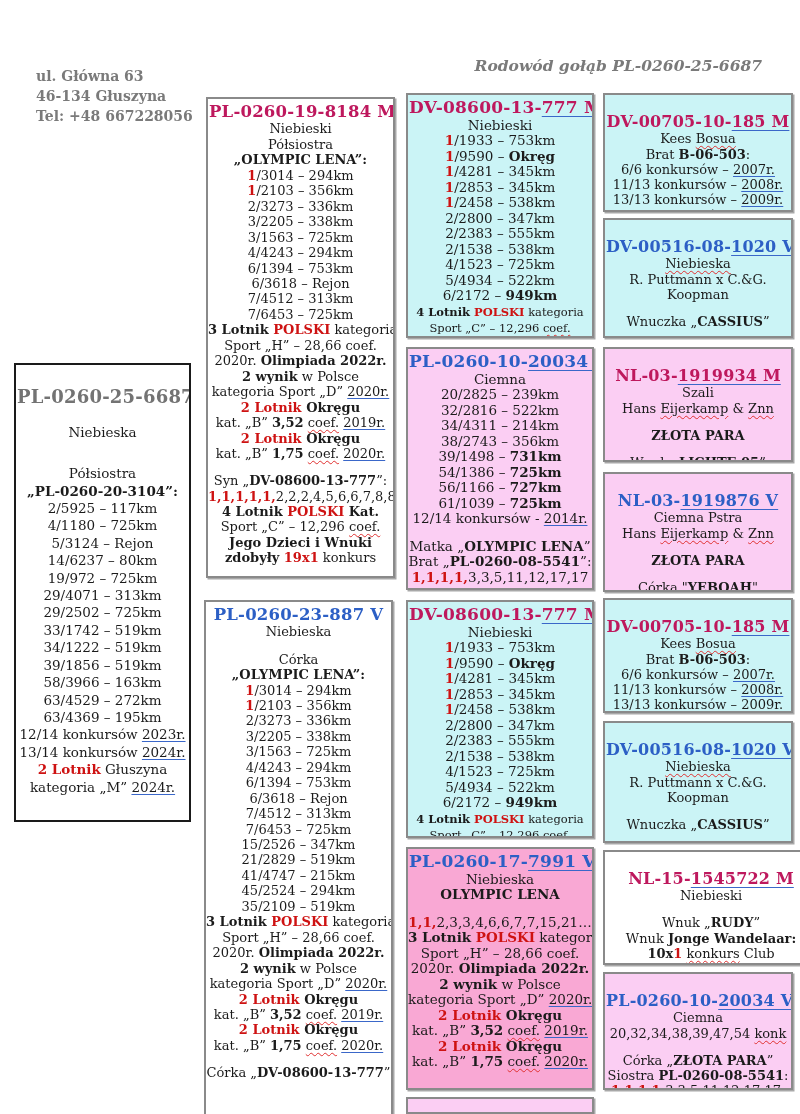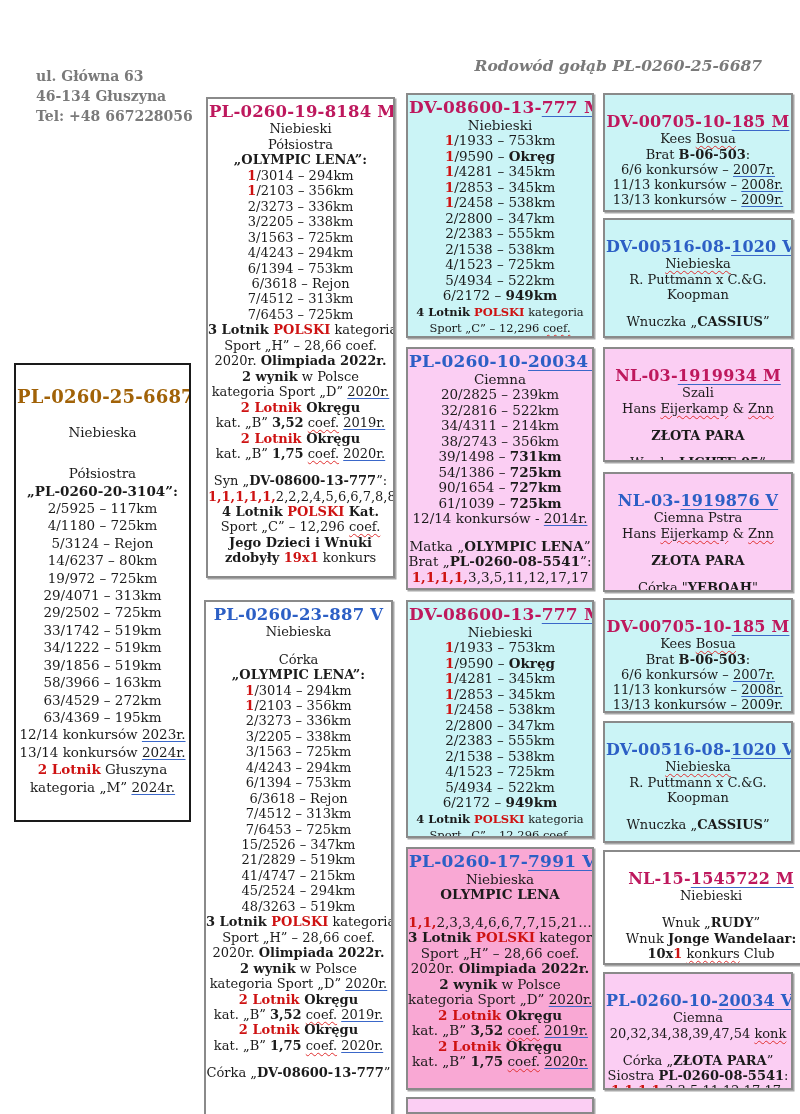--- a/index.html
+++ b/index.html
@@ -16,21 +16,21 @@
   .box{position:absolute;box-sizing:border-box;border:2px solid #8a8a8a;background:#fff;
        text-align:center;overflow:hidden;box-shadow:1.5px 1.5px 0 #a8a8a8;}
   .box.root{border:2px solid #1a1a1a;box-shadow:none;}
   .bg-cyan{background:#cbf4f6;}
   .bg-pink{background:#fbcef3;}
   .bg-green{background:#f9a8d4;}
   .bg-white{background:#ffffff;}
   .title{font-weight:bold;margin:3px 1px 2px;letter-spacing:.2px;white-space:nowrap;}
   .t-red{color:#be185d;}
   .t-blue{color:#2c5fc5;}
-  .t-black{color:#a16207;}
+  .t-black{color:#737373;}
   .c1{font-size:13.5px;line-height:17.4px;padding-top:20px;}
   .c1 .title{font-size:18px;margin-bottom:6px;}
   .c2{font-size:13px;line-height:15.45px;padding-top:2px;}
   .c2 .title{font-size:16.5px;}
   .c3{font-size:13.5px;line-height:15.5px;padding-top:2px;}
   .c3 .title{font-size:17px;}
   .c4{font-size:13px;line-height:15.3px;padding-top:16px;}
   .c4 .title{font-size:16px;}
   .line{white-space:nowrap;}
   .line.gap{height:.9em;}
@@ -123,21 +123,21 @@
         <div class="line"><span>3/1563 – 725km</span></div>
         <div class="line"><span>4/4243 – 294km</span></div>
         <div class="line"><span>6/1394 – 753km</span></div>
         <div class="line"><span>6/3618 – Rejon</span></div>
         <div class="line"><span>7/4512 – 313km</span></div>
         <div class="line"><span>7/6453 – 725km</span></div>
         <div class="line"><span>15/2526 – 347km</span></div>
         <div class="line"><span>21/2829 – 519km</span></div>
         <div class="line"><span>41/4747 – 215km</span></div>
         <div class="line"><span>45/2524 – 294km</span></div>
-        <div class="line"><span>48/3263 – 519km</span></div>
+        <div class="line"><span>35/2109 – 519km</span></div>
         <div class="line"><span class="seg-b">3 Lotnik </span><span class="seg-r">POLSKI</span><span> kategoria</span></div>
         <div class="line"><span>Sport „H” – 28,66 coef.</span></div>
         <div class="line"><span>2020r. </span><span class="seg-b">Olimpiada 2022r.</span></div>
         <div class="line"><span class="seg-b">2 wynik</span><span> w Polsce</span></div>
         <div class="line"><span>kategoria Sport „D” </span><span class="seg-u">2020r.</span></div>
         <div class="line"><span class="seg-r">2 Lotnik</span><span class="seg-b"> Okręgu</span></div>
         <div class="line"><span>kat. „B” </span><span class="seg-b">3,52</span><span> </span><span class="seg-w">coef.</span><span> </span><span class="seg-u">2019r.</span></div>
         <div class="line"><span class="seg-r">2 Lotnik</span><span class="seg-b"> Okręgu</span></div>
         <div class="line"><span>kat. „B” </span><span class="seg-b">1,75</span><span> </span><span class="seg-w">coef.</span><span> </span><span class="seg-u">2020r.</span></div>
         <div class="line gap"></div>
@@ -162,21 +162,21 @@
       </div>
       <div class="box c3 bg-pink" style="left: 406px; top: 347px; width: 188px; height: 243px;">
         <div class="title t-blue"><span>PL-0260-10-</span><span class="seg-tu">20034 V</span></div>
         <div class="line"><span>Ciemna</span></div>
         <div class="line"><span>20/2825 – 239km</span></div>
         <div class="line"><span>32/2816 – 522km</span></div>
         <div class="line"><span>34/4311 – 214km</span></div>
         <div class="line"><span>38/2743 – 356km</span></div>
         <div class="line"><span>39/1498 – </span><span class="seg-b">731km</span></div>
         <div class="line"><span>54/1386 – </span><span class="seg-b">725km</span></div>
-        <div class="line"><span>90/1654 – </span><span class="seg-b">727km</span></div>
+        <div class="line"><span>56/1166 – </span><span class="seg-b">727km</span></div>
         <div class="line"><span>61/1039 – </span><span class="seg-b">725km</span></div>
         <div class="line"><span>12/14 konkursów - </span><span class="seg-u">2014r.</span></div>
         <div class="line gap"></div>
         <div class="line"><span>Matka „</span><span class="seg-b">OLYMPIC LENA</span><span>”</span></div>
         <div class="line"><span>Brat „</span><span class="seg-b">PL-0260-08-5541</span><span>”:</span></div>
         <div class="line"><span class="seg-r">1,1,1,1,</span><span>3,3,5,11,12,17,17</span></div>
       </div>
       <div class="box c3 bg-cyan" style="left: 406px; top: 600px; width: 188px; height: 238px;">
         <div class="title t-red"><span>DV-08600-13-</span><span class="seg-tu">777 M</span></div>
         <div class="line"><span>Niebieski</span></div>

